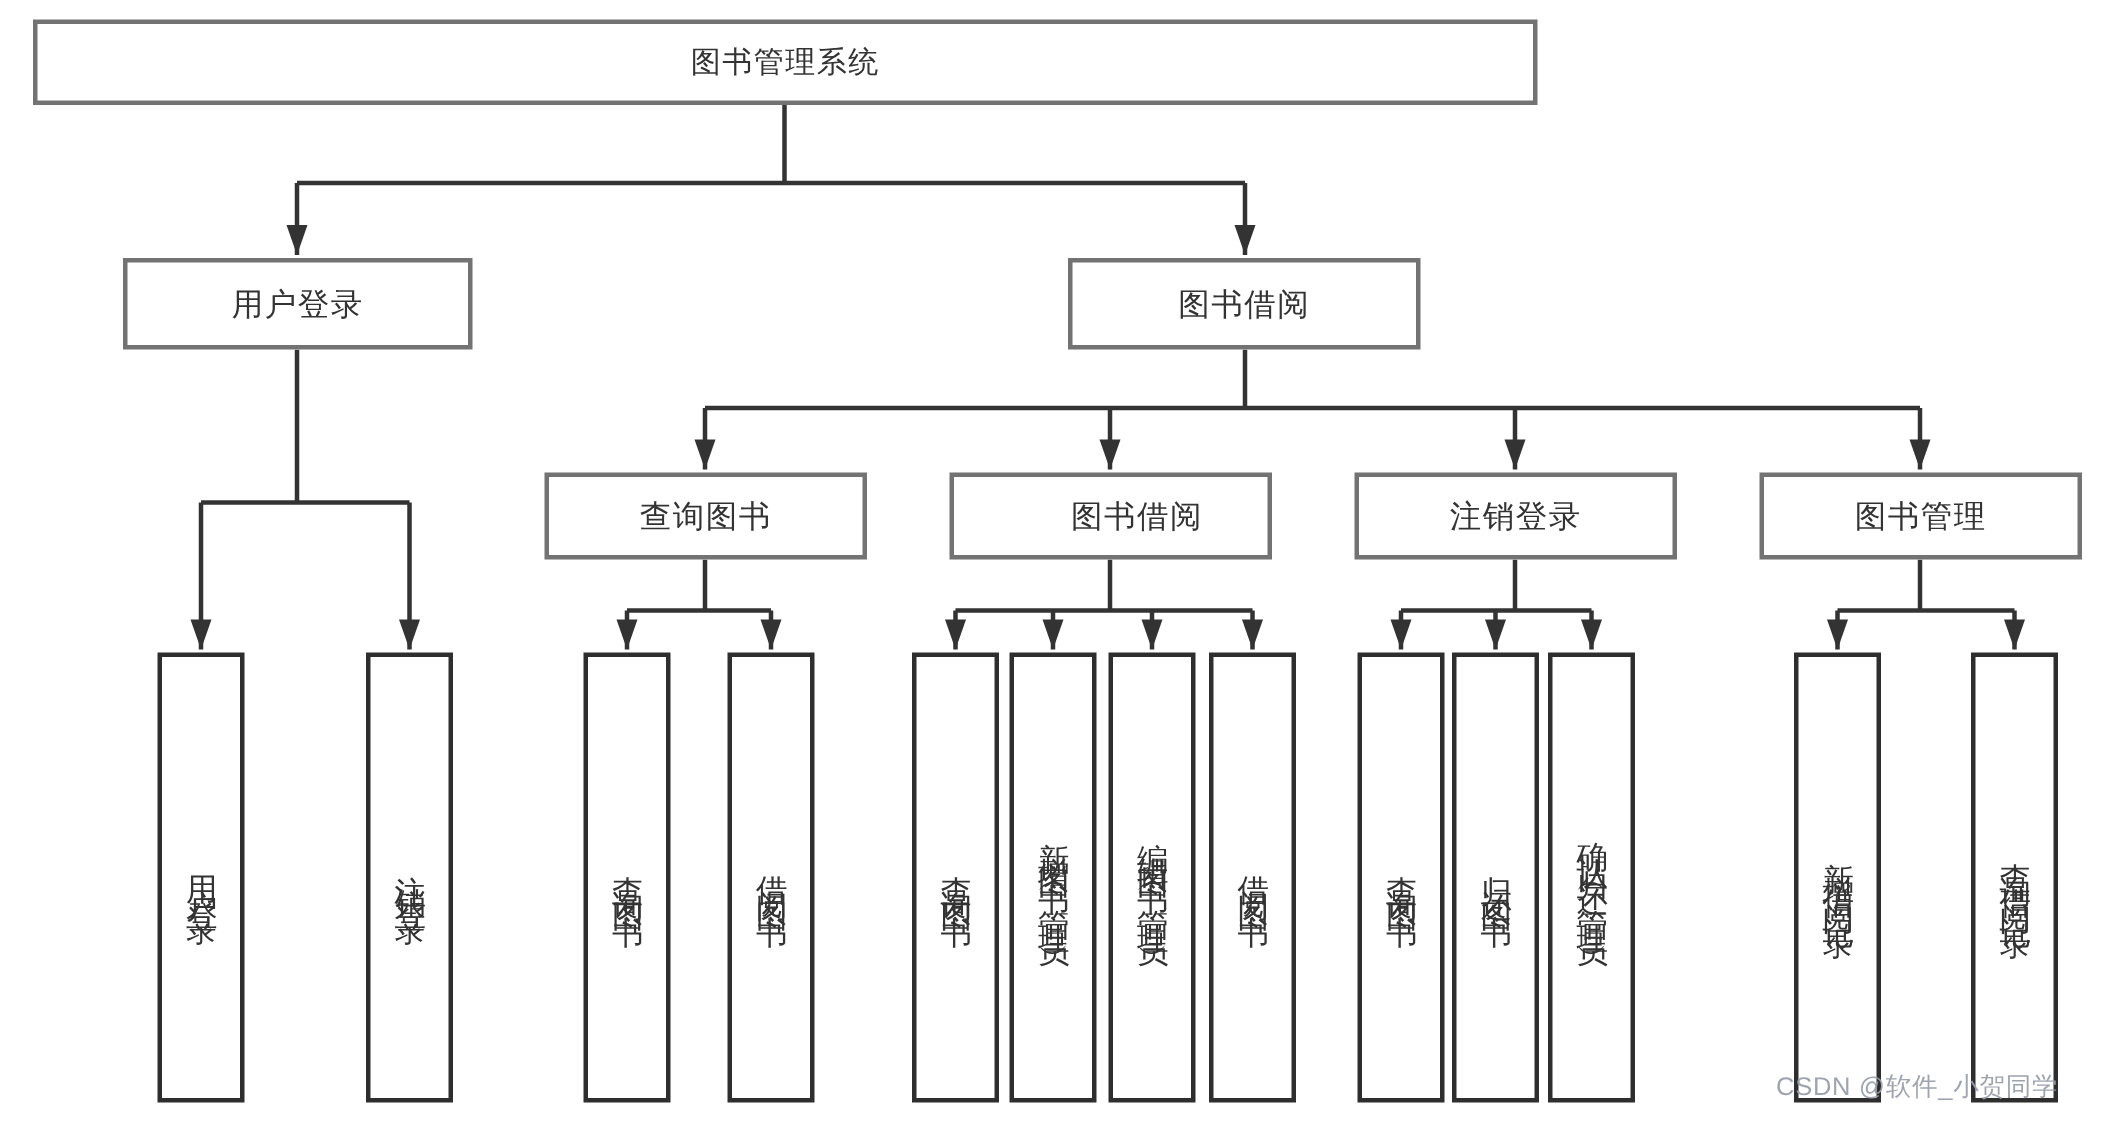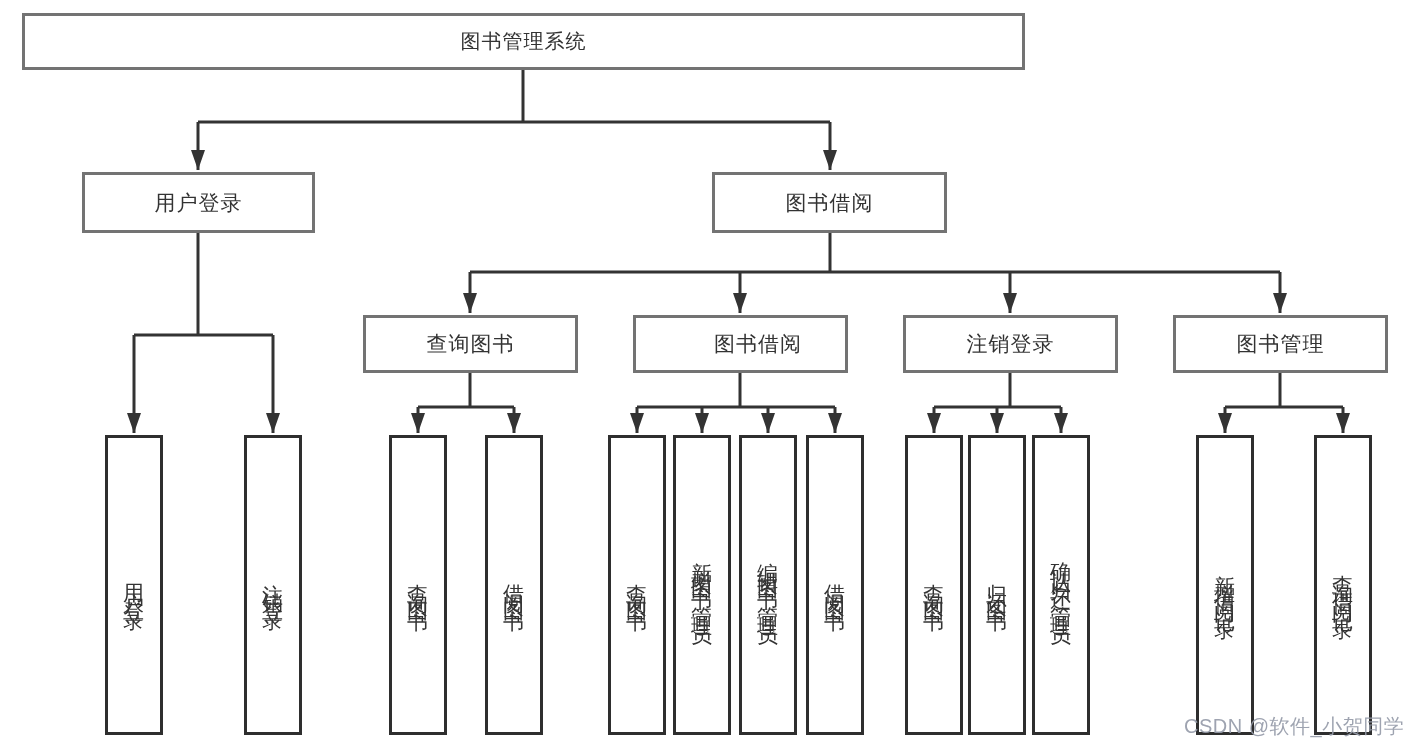--- a/index.html
+++ b/index.html
@@ -53,21 +53,21 @@
     color: #333333;
     letter-spacing: 9px;
     line-height: 1;
     white-space: nowrap;
   }
   #watermark {
     position: absolute;
     left: 1184px;
     top: 713px;
     z-index: 5;
-    font-size: 20px;
+    font-size: 17px;
     color: #969caa;
     opacity: 0.92;
     white-space: nowrap;
     letter-spacing: 0.5px;
   }
 </style>
 </head>
 <body>
 
 <div id="canvas">

